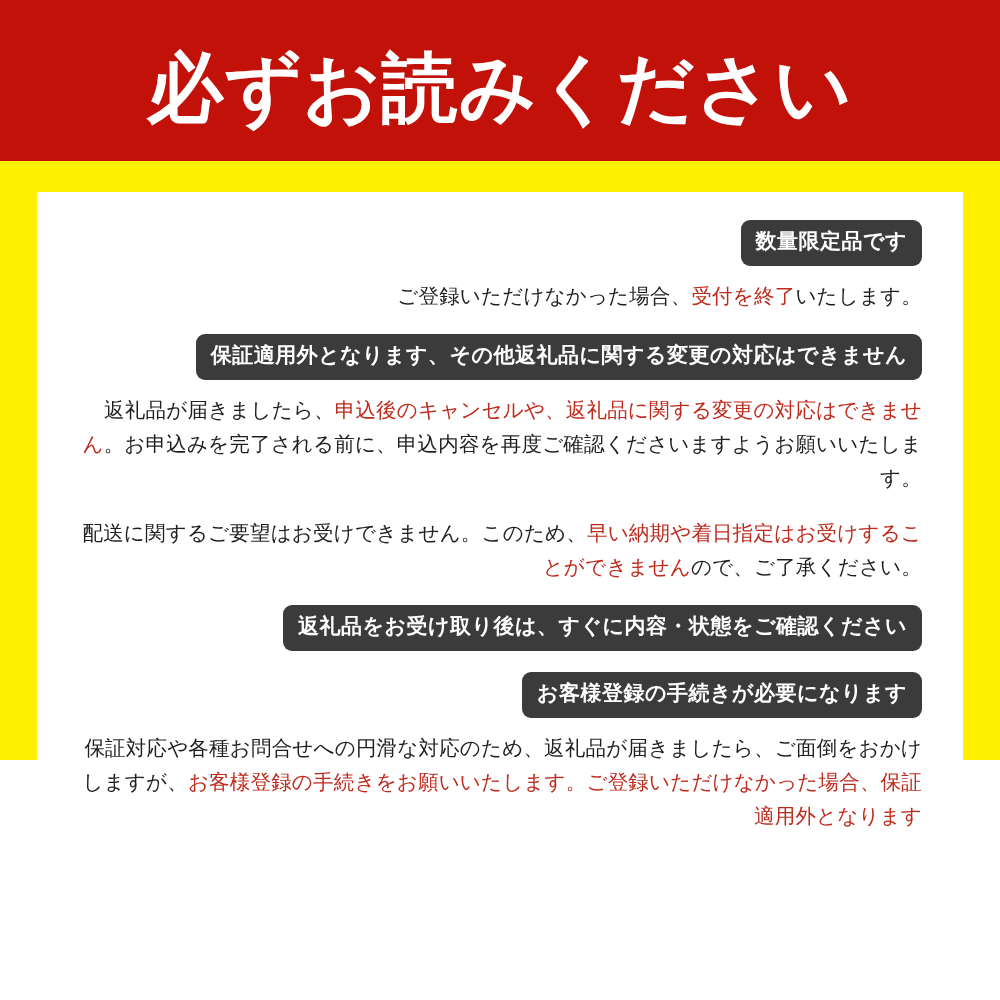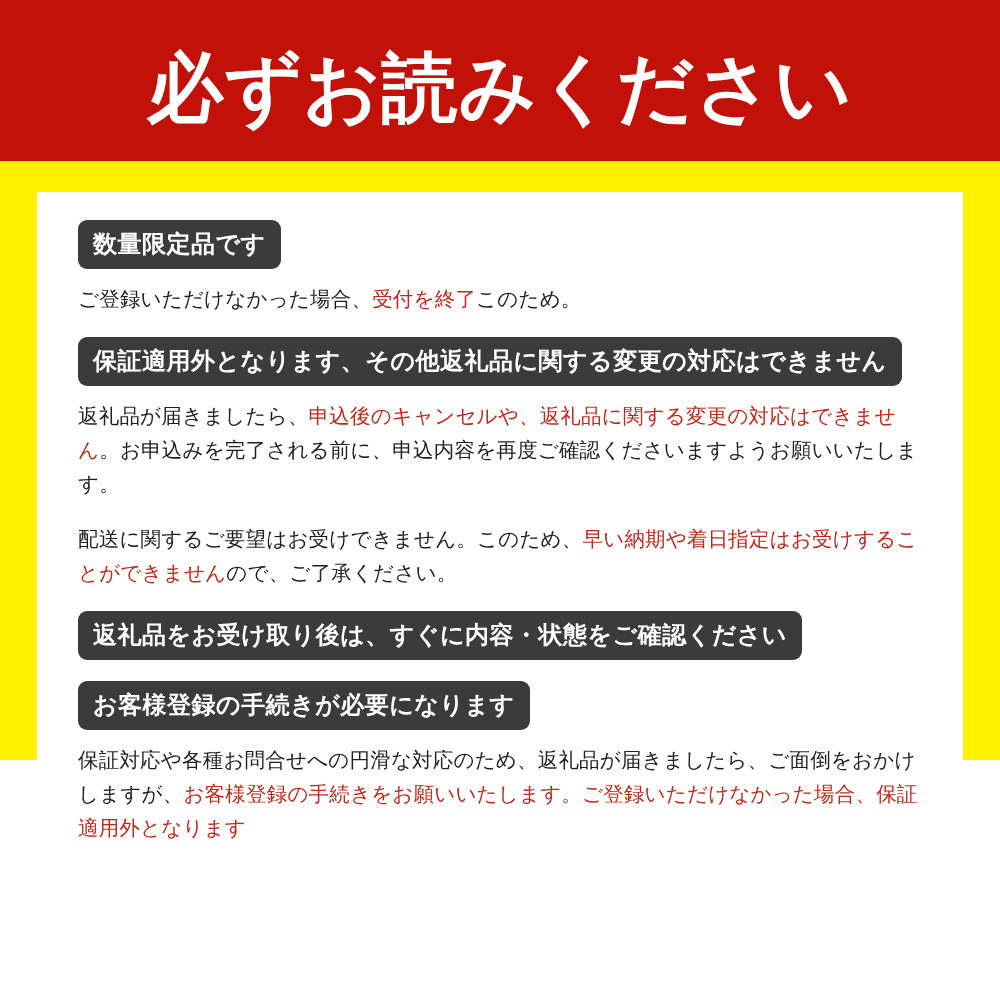--- a/index.html
+++ b/index.html
@@ -10,20 +10,21 @@
     width: 1000px;
     height: 1000px;
     font-family: "Liberation Sans", "DejaVu Sans", sans-serif;
     overflow: hidden;
   }
   .page {
     width: 1000px;
     height: 760px;
     background: var(--page-bg, #FFF100);
     box-sizing: border-box;
+    text-align: right;
   }
   .header {
     width: 1000px;
     height: 161px;
     background: var(--header-bg, #C11108);
     display: flex;
     align-items: center;
     justify-content: center;
   }
   .title {
@@ -45,27 +46,28 @@
     padding: 28px 41px 0 41px;
     overflow: hidden;
   }
   .section {
     margin: 0 0 21px 0;
   }
   .badge {
     display: inline-block;
     background: var(--badge-bg, #3B3B3B);
     color: var(--badge-text, #FFFFFF);
-    font-size: 24px;
+    font-size: 21px;
     font-weight: bold;
     line-height: 1;
     padding: 12px 15px 13px 15px;
     border-radius: 9px;
     letter-spacing: 0.5px;
     white-space: nowrap;
+    font-family: Liberation Mono, monospace;
   }
   .body-text {
     margin: 13px 0 0 0;
     font-size: 20.5px;
     line-height: 34px;
     color: var(--body-text, #1F1F1F);
     letter-spacing: 0.2px;
   }
   .body-text .hl {
     color: var(--highlight-text, #BE2A1C);
@@ -74,20 +76,20 @@
 </style>
 </head>
 <body>
 
 <div class="page">
   <header class="header">
     <h1 class="title">必ずお読みください</h1>
   </header>
   <main class="panel">
     <div id="sections">
-        <section class="section"><div class="badge">数量限定品です</div><p class="body-text"><span class="">ご登録いただけなかった場合、</span><span class="hl">受付を終了</span><span class="">このため。</span></p></section>
+        <section class="section"><div class="badge">数量限定品です</div><p class="body-text"><span class="">ご登録いただけなかった場合、</span><span class="hl">受付を終了</span><span class="">いたします。</span></p></section>
         <section class="section"><div class="badge">保証適用外となります、その他返礼品に関する変更の対応はできません</div><p class="body-text"><span class="">返礼品が届きましたら、</span><span class="hl">申込後のキャンセルや、返礼品に関する変更の対応はできません</span><span class="">。お申込みを完了される前に、申込内容を再度ご確認くださいますようお願いいたします。</span></p></section>
         <section class="section"><p class="body-text"><span class="">配送に関するご要望はお受けできません。このため、</span><span class="hl">早い納期や着日指定はお受けすることができません</span><span class="">ので、ご了承ください。</span></p></section>
         <section class="section"><div class="badge">返礼品をお受け取り後は、すぐに内容・状態をご確認ください</div></section>
         <section class="section"><div class="badge">お客様登録の手続きが必要になります</div><p class="body-text"><span class="">保証対応や各種お問合せへの円滑な対応のため、返礼品が届きましたら、ご面倒をおかけしますが、</span><span class="hl">お客様登録の手続きをお願いいたします。ご登録いただけなかった場合、保証適用外となります</span></p></section>
       </div>
   </main>
 </div>
 
 </body></html>

